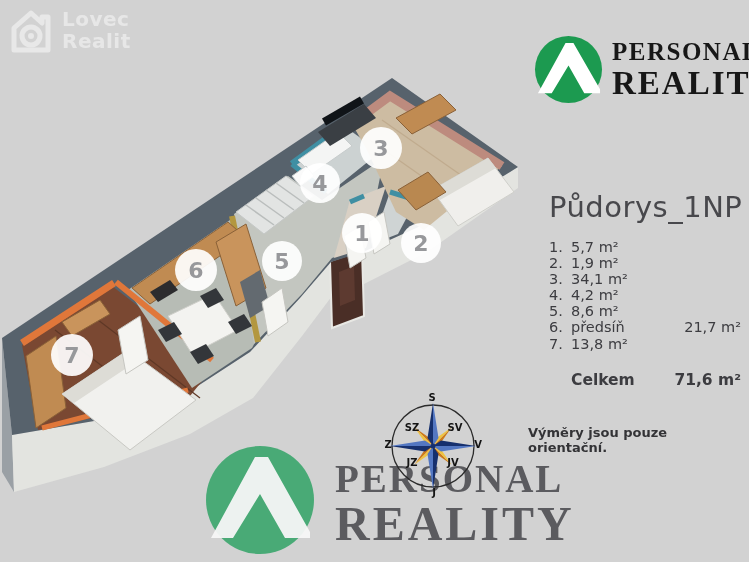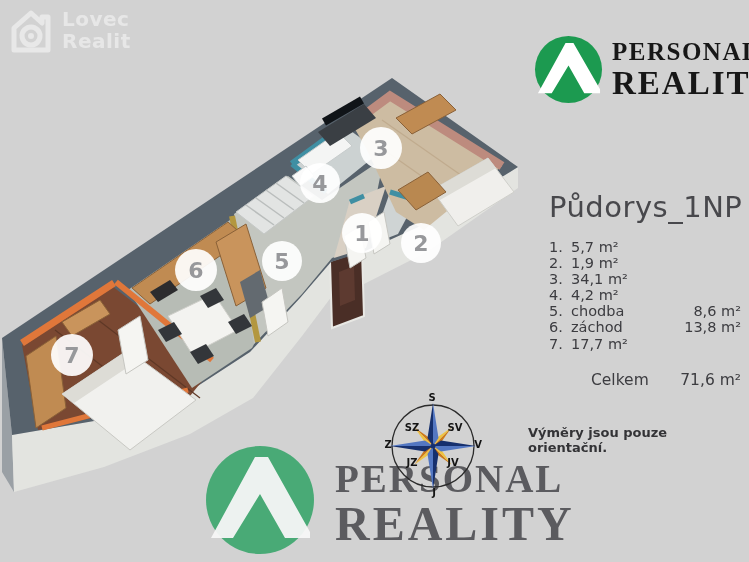--- a/index.html
+++ b/index.html
@@ -26,21 +26,21 @@
   .brand-bottom .w1{font-size:39px;letter-spacing:2px;line-height:1;}
   .brand-bottom .w2{font-size:48px;letter-spacing:3px;line-height:1;margin-top:2px;}
 
   
   .panel{left:549px;top:190px;width:192px;color:#3c3c40;}
   .panel .title{font-size:29px;color:#48484c;letter-spacing:.5px;margin-bottom:15px;}
   .rowline{display:flex;font-size:14.5px;line-height:16.1px;}
   .rowline .num{width:22px;flex:none;}
   .rowline .rname{flex:1;}
   .rowline .rarea{flex:none;}
-  .totalline{display:flex;font-size:15.5px;font-weight:normal;margin-top:19px;gap:20px;}
+  .totalline{display:flex;font-size:15.5px;font-weight:bold;margin-top:19px;}
   .totalline .num{width:22px;flex:none;}
   .totalline .rname{flex:1;}
 
   .disclaimer{left:528px;top:425px;width:220px;font-size:13px;font-weight:bold;color:#333336;}
 
   .compass{left:377px;top:390px;}
 </style>
 </head>
 <body>
 
@@ -175,31 +175,30 @@
       <div class="rowline">
         <span class="num">3.</span>
         <span class="rarea">34,1 m²</span>
       </div>
       <div class="rowline">
         <span class="num">4.</span>
         <span class="rarea">4,2 m²</span>
       </div>
       <div class="rowline">
         <span class="num">5.</span>
-        <span class="rname">chodba</span>
         <span class="rarea">8,6 m²</span>
       </div>
       <div class="rowline">
         <span class="num">6.</span>
-        <span class="rname">záchod</span>
+        <span class="rname">předsíň</span>
+        <span class="rarea">21,7 m²</span>
+      </div>
+      <div class="rowline">
+        <span class="num">7.</span>
         <span class="rarea">13,8 m²</span>
-      </div>
-      <div class="rowline">
-        <span class="num">7.</span>
-        <span class="rarea">17,7 m²</span>
       </div>
     </div>
     <div class="totalline">
       <span class="num"></span>
       <span class="rname">Celkem</span>
       <span class="rarea">71,6 m²</span>
     </div>
   </div>
 
   <div class="abs disclaimer">Výměry jsou pouze orientační.</div>

